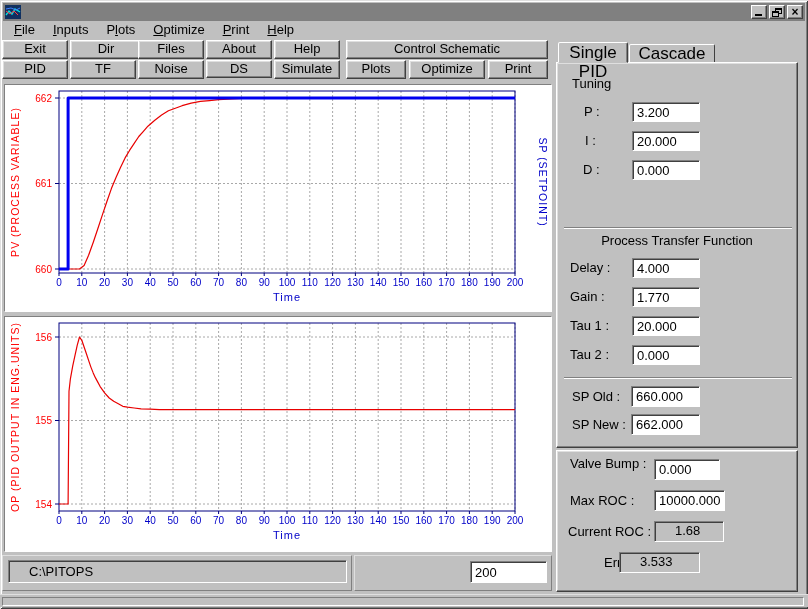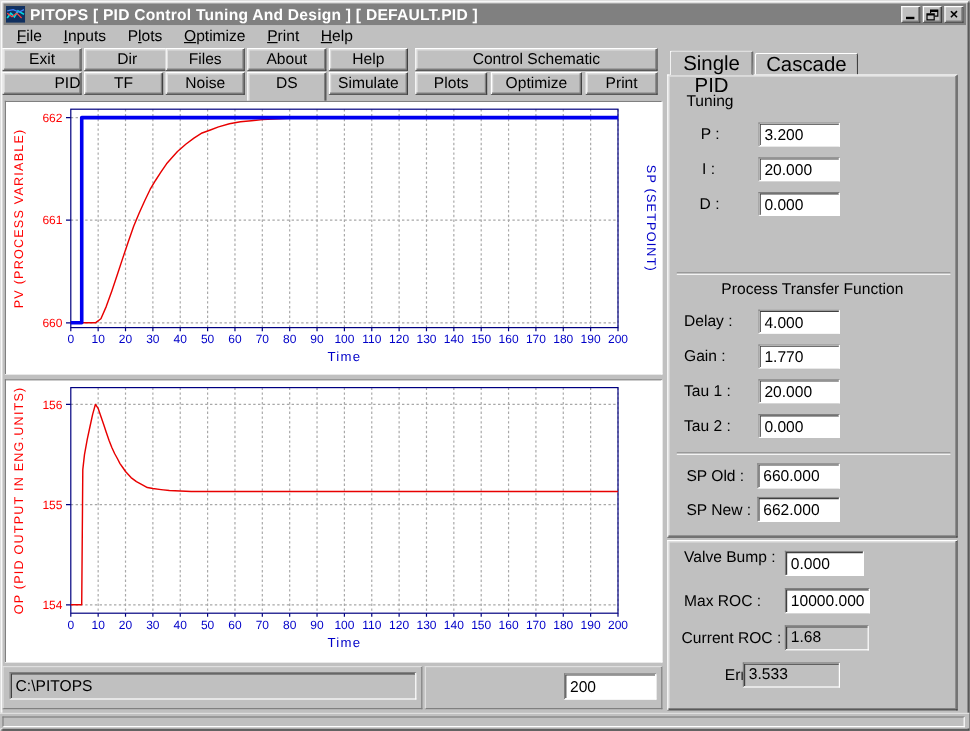--- a/index.html
+++ b/index.html
@@ -37,21 +37,21 @@
     border:1px solid;border-color:#fff #404040 #404040 #fff;
     box-shadow: inset -1px -1px 0 #808080, inset 1px 1px 0 #dfdfdf;
     white-space:nowrap;overflow:hidden;}
   
   .field{background:#fff;border:1px solid;border-color:#808080 #fff #fff #808080;
     box-shadow: inset 1px 1px 0 #404040;
     font-family:"Liberation Sans",sans-serif;font-size:13px;color:#000;
     padding:0 0 0 4px;outline:none;}
   .field-gray{background:#c0c0c0;border:1px solid;border-color:#808080 #fff #fff #808080;
     box-shadow: inset 1px 1px 0 #404040;font-size:13px;
-    padding:1px 0 0 4px;white-space:nowrap;}
+    padding:1px 0 0 20px;white-space:nowrap;}
   .chartbox{background:#fff;border:1px solid;border-color:#808080 #fff #fff #808080;}
   
   .tab{background:#c0c0c0;text-align:center;
     border:1px solid;border-color:#fff #404040 transparent #fff;
     box-shadow: inset -1px 0 0 #808080;border-radius:2px 2px 0 0;
     line-height:19px;font-size:17px;z-index:3;}
   .tab.inactive{box-shadow:none;line-height:17px;z-index:1;text-align:center;}
   .panel3d{background:#c0c0c0;border:1px solid;border-color:#fff #404040 #404040 #fff;
     box-shadow: inset -1px -1px 0 #808080, inset 1px 1px 0 #dfdfdf;}
   .panel-lite{background:#c0c0c0;border:1px solid;border-color:#dfdfdf #808080 #808080 #dfdfdf;}
@@ -76,21 +76,20 @@
 
 <div class="window">
 
   <div class="abs titlebar">
     <svg class="appicon" viewBox="0 0 16 14">
       <rect x="0" y="0" width="16" height="14" fill="#103060"></rect>
       <polyline points="1,10 4,6 7,9 10,4 15,7" fill="none" stroke="#00e0e0" stroke-width="1.4"></polyline>
       <polyline points="1,6 5,9 9,6 13,10" fill="none" stroke="#ff4040" stroke-width="1"></polyline>
       <polyline points="1,4 6,3 11,5 15,3" fill="none" stroke="#4080ff" stroke-width="1"></polyline>
     </svg>
-    <span class="title">PITOPS [ PID Control Tuning And Design ]   [ DEFAULT.PID ]</span>
     <span class="wbtns">
       <span class="wbtn">
           <span class="glyph-min"></span>
         </span>
       <span class="wbtn">
         <span class="glyph-rst1"></span>
         <span class="glyph-rst2"></span>
       </span>
       <span class="wbtn">
           <span class="glyph-close">×</span>
@@ -107,24 +106,24 @@
     <span class="menuitem"><span></span><span class="u">H</span><span>elp</span></span>
   </div>
 
   <div class="abs btn" style="left:2px;top:40px;width:66px;height:19px;">Exit</div>
   <div class="abs btn" style="left:70px;top:40px;width:72px;height:19px;">Dir</div>
   <div class="abs btn" style="left:138px;top:40px;width:66px;height:19px;">Files</div>
   <div class="abs btn" style="left:206px;top:40px;width:66px;height:19px;">About</div>
   <div class="abs btn" style="left:274px;top:40px;width:66px;height:19px;">Help</div>
   <div class="abs btn" style="left:346px;top:40px;width:202px;height:19px;">Control Schematic</div>
 
-  <div class="abs btn" style="left:2px;top:60px;width:66px;height:19px;text-align:right;">PID</div>
+  <div class="abs btn" style="left:2px;top:60px;width:66px;height:19px;">PID</div>
   <div class="abs btn" style="left:70px;top:60px;width:66px;height:19px;">TF</div>
   <div class="abs btn" style="left:138px;top:60px;width:66px;height:19px;">Noise</div>
-  <div class="abs btn" style="left:206px;top:60px;width:66px;height:30px;">DS</div>
+  <div class="abs btn" style="left:206px;top:60px;width:66px;height:18px;">DS</div>
   <div class="abs btn" style="left:274px;top:60px;width:66px;height:19px;">Simulate</div>
   <div class="abs btn" style="left:346px;top:60px;width:60px;height:19px;">Plots</div>
   <div class="abs btn" style="left:409px;top:60px;width:76px;height:19px;">Optimize</div>
   <div class="abs btn" style="left:488px;top:60px;width:60px;height:19px;">Print</div>
 
   <div class="abs chartbox" style="left:4px;top:84px;width:548px;height:228px;">
     <svg width="546" height="226">
         <line class="grid" x1="76.8" y1="6" x2="76.8" y2="188"></line>
         <line class="grid" x1="99.6" y1="6" x2="99.6" y2="188"></line>
         <line class="grid" x1="122.4" y1="6" x2="122.4" y2="188"></line>

